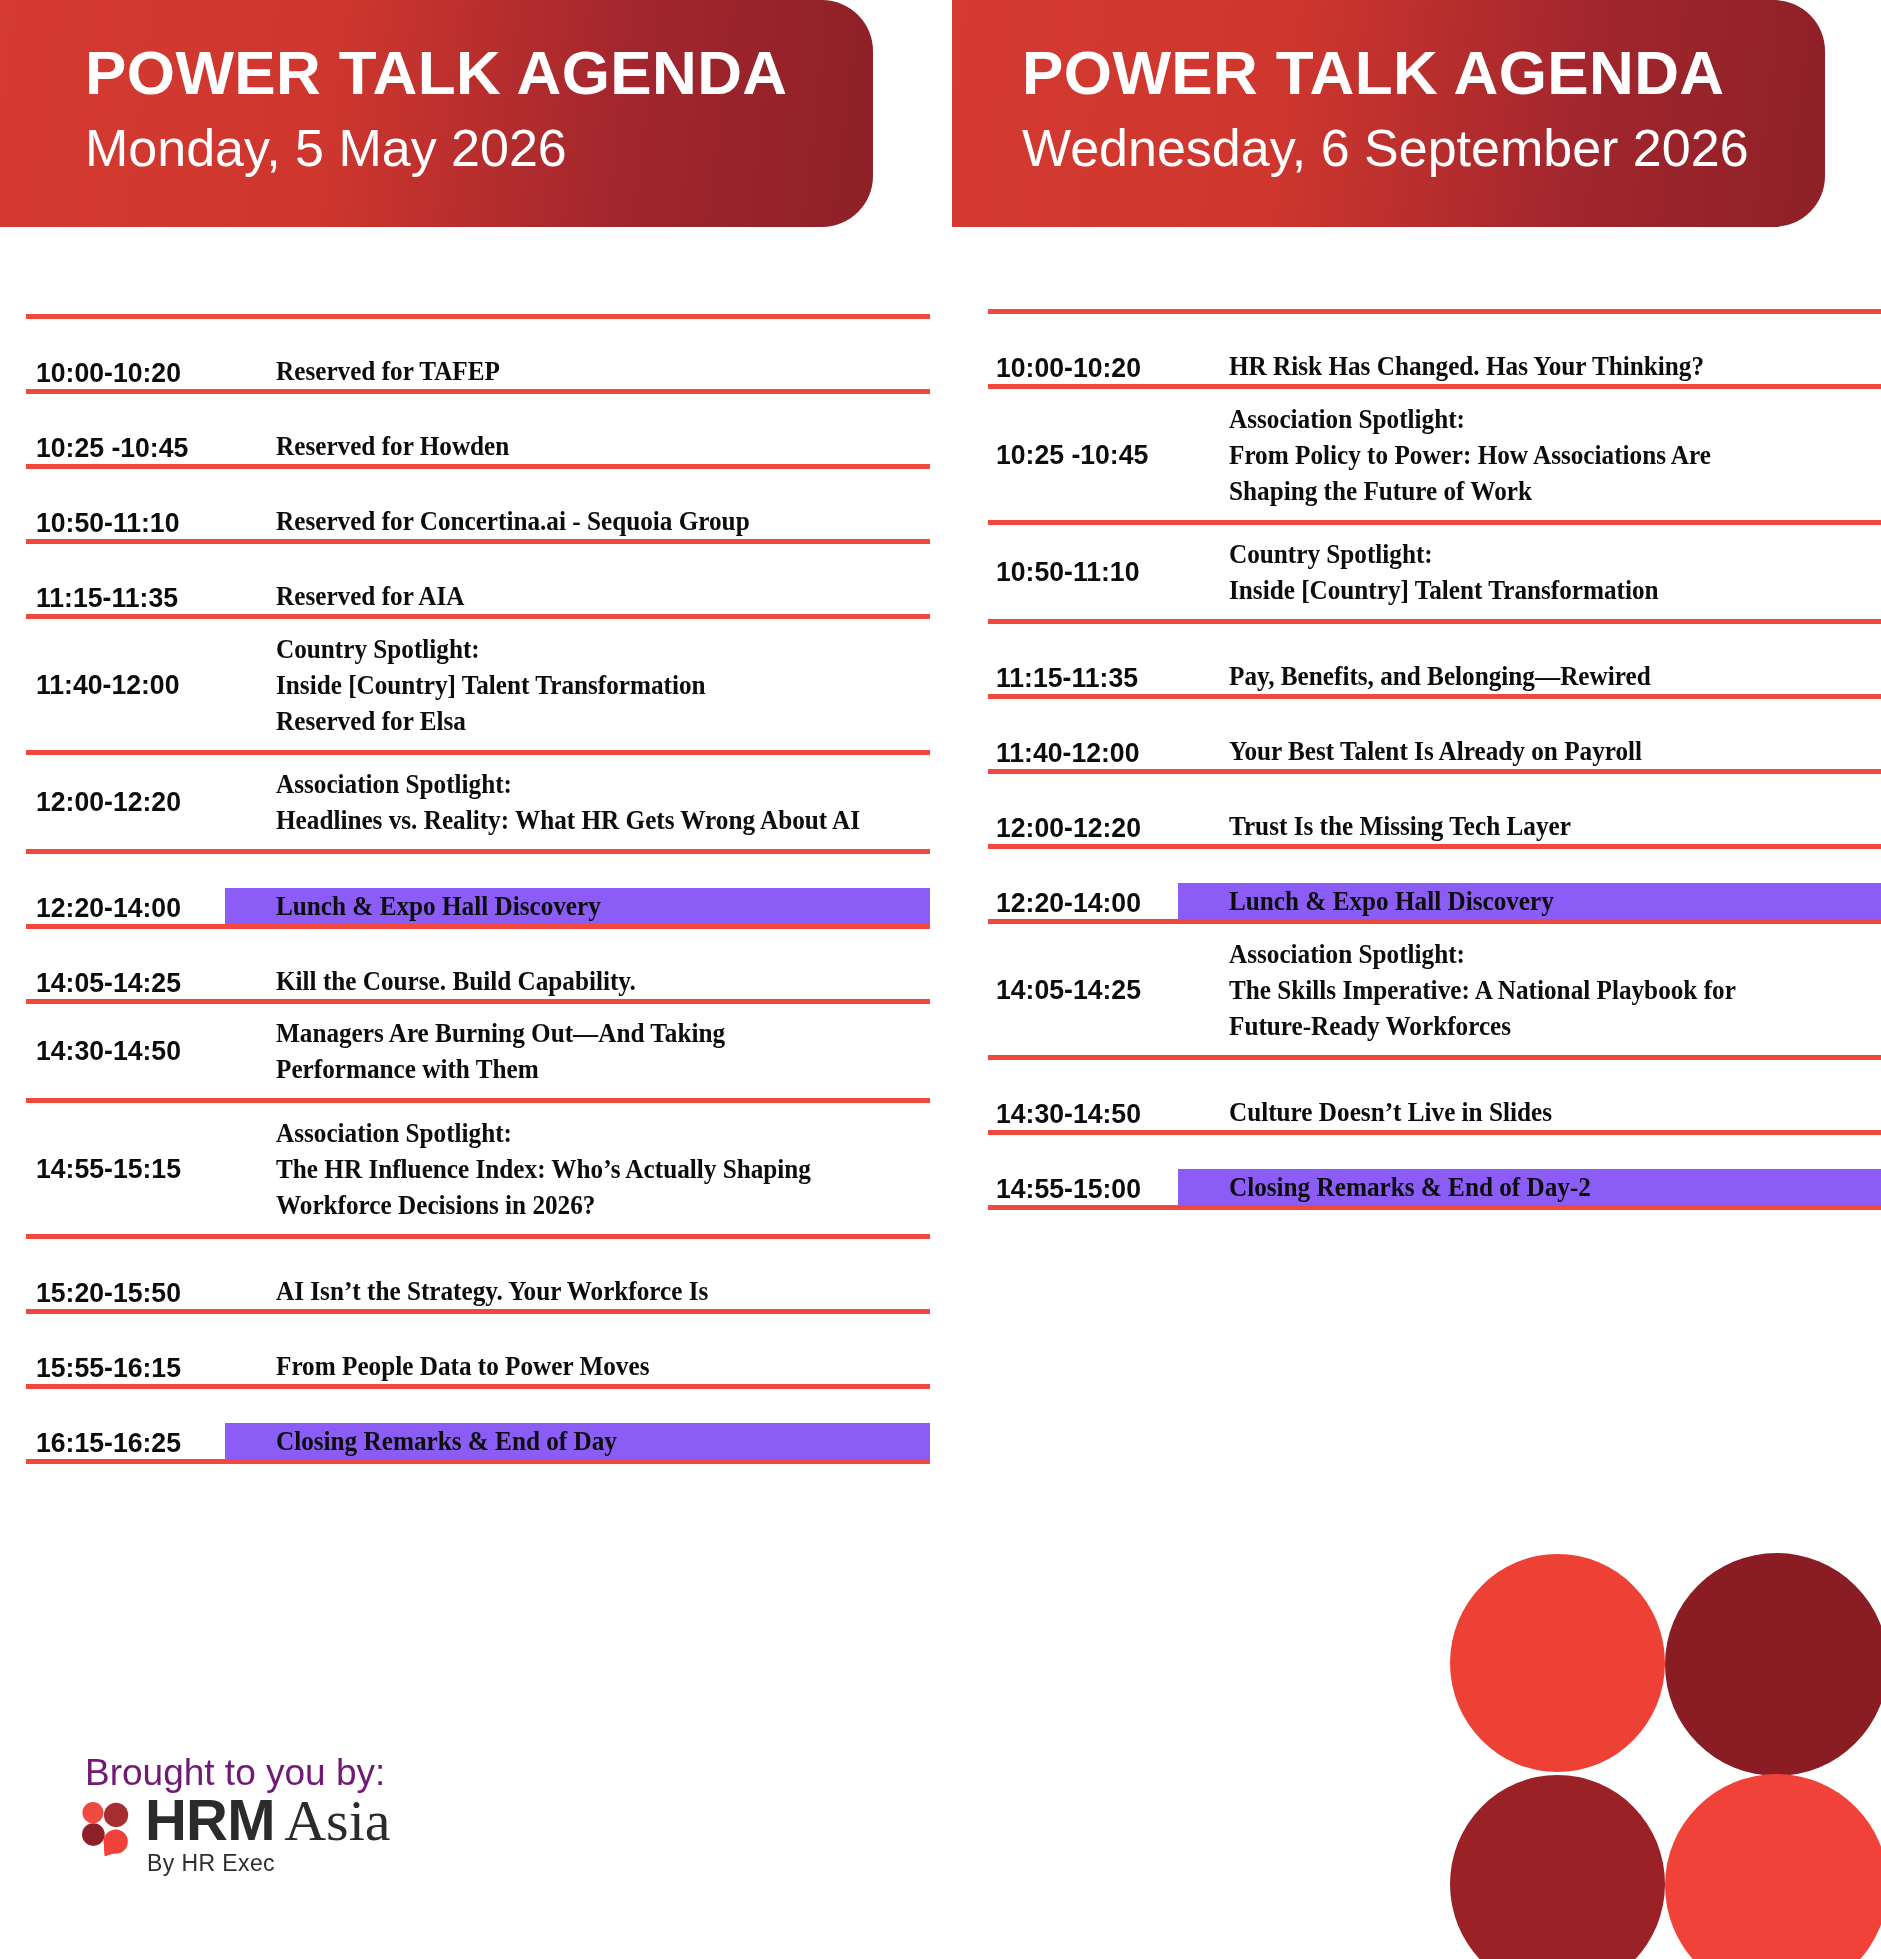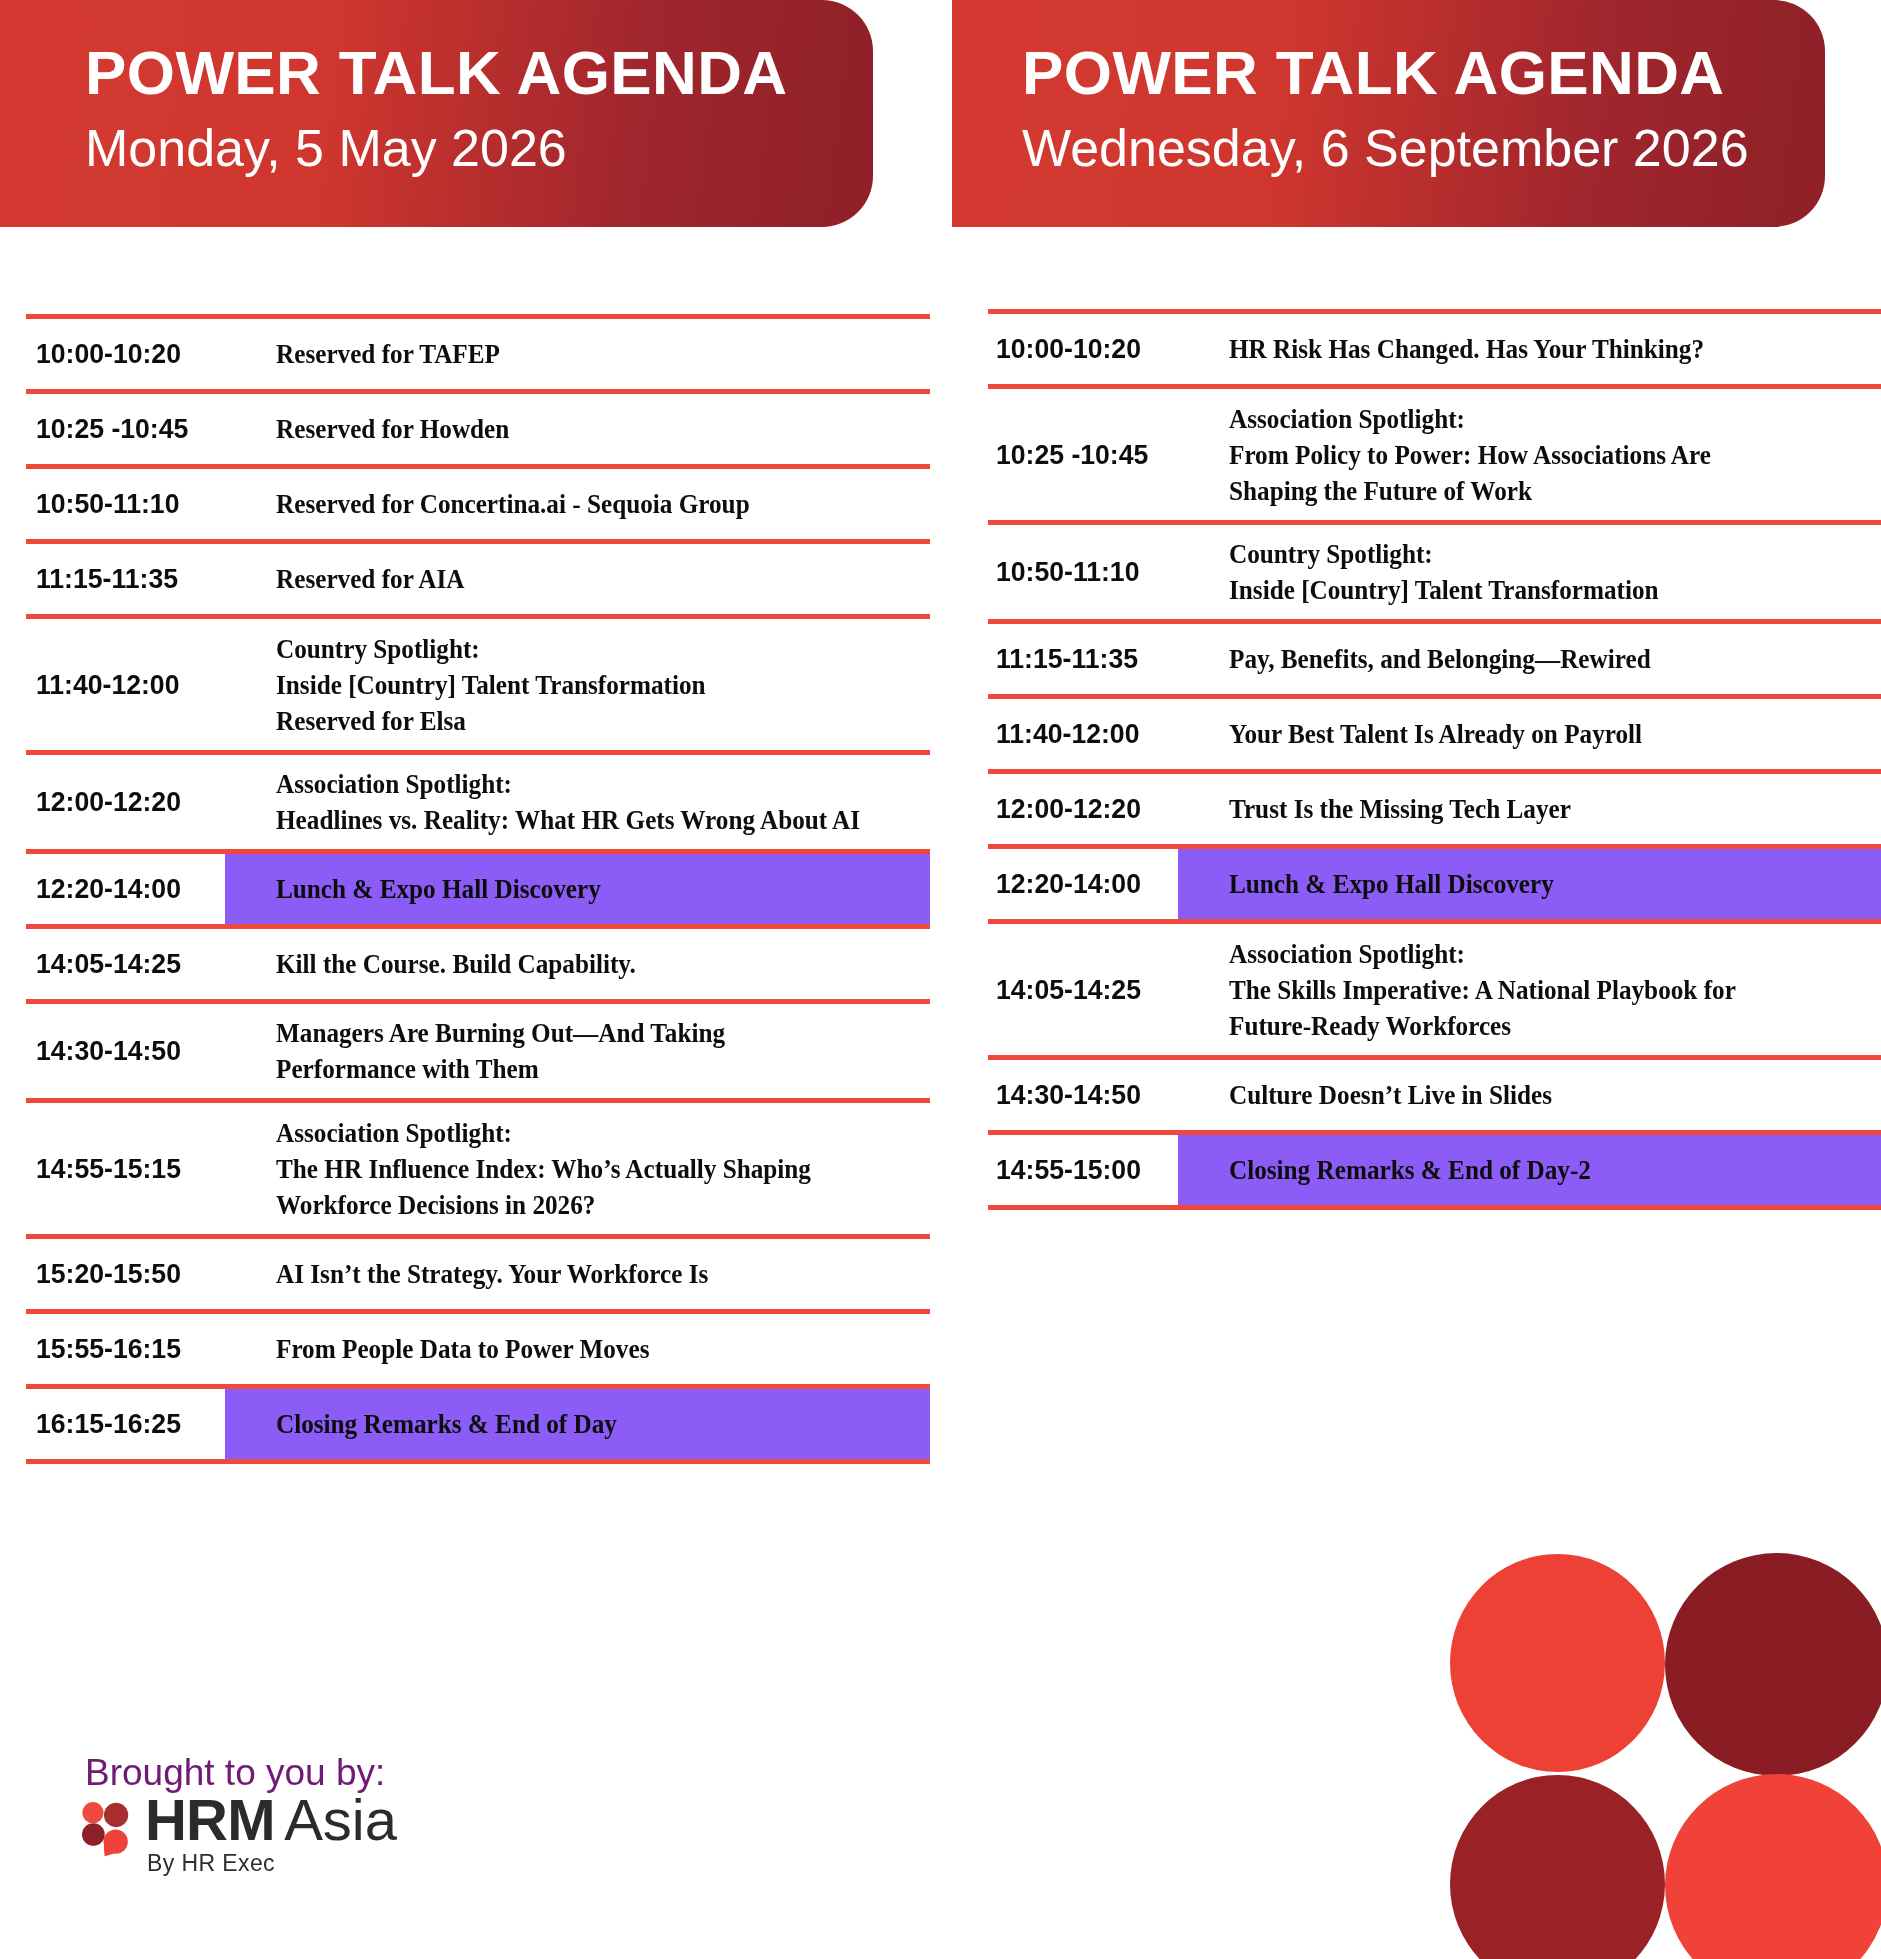--- a/index.html
+++ b/index.html
@@ -21,21 +21,21 @@
   .banner.b-left  { left:0;     width:873px; padding:40px 0 0 85px; }
   .banner.b-right { left:952px; width:873px; padding:40px 0 0 70px; }
   .banner h1 { font-size:62px; font-weight:700; line-height:1.08; letter-spacing:0.4px; }
   .banner .bdate { font-size:52px; font-weight:400; margin-top:11px; }
 
   
   .agenda { position:absolute; border-bottom:5.5px solid #F0483D; }
   .agenda.a-left  { left:26px;   top:314px; width:904px; }
   .agenda.a-right { left:988px; top:309px; width:894px; }
   .row { display:flex; border-top:5.5px solid #F0483D; background:#fff; }
-  .row.r1 { min-height:75px; }
+  .row.r1 { min-height:75px;align-items:flex-end; }
   .row.r2 { min-height:99px; }
   .row.r3 { min-height:136px; }
   .cell-time {
     width:199px; flex:none; padding-left:9.5px;
     display:flex; flex-direction:column; justify-content:center;
     font-weight:700; font-size:28px; color:#0d0d0d;
   }
   .agenda.a-right .cell-time { width:190px; padding-left:8px; }
   .cell-title {
     flex:1; padding-left:51px; padding-right:6.3px;
@@ -44,21 +44,21 @@
   }
   .row.hl .cell-title { background:#8b5cf6; }
   .tline { white-space:nowrap; transform:scaleX(0.90); transform-origin:0 50%; }
   .tscale { display:inline-block; white-space:nowrap; transform:scaleX(0.95); transform-origin:0 50%; }
 
   
   .brought { position:absolute; left:85px; top:1752px; font-size:37px; font-weight:400; color:#701a75; }
   .hrm-logo { position:absolute; left:82px; top:1802px; width:47px; height:55px; }
   .hrm-name { position:absolute; left:145px; top:1791px; font-size:58px; line-height:1; color:#2b2b2b; white-space:nowrap; }
   .hrm-name .bold  { font-weight:700; letter-spacing:-0.8px; }
-  .hrm-name .light { font-weight:400; margin-left:9.5px; }
+  .hrm-name .light { font-weight:400; margin-left:9.5px;font-family:Liberation Serif, serif; }
   .hrm-sub { position:absolute; left:147px; top:1850px; font-size:23px; font-weight:400; color:#2e2e2e; letter-spacing:0.4px; }
 
   
   .circle { position:absolute; border-radius:50%; }
   .c1 { left:1450px; top:1554px; width:215px; height:218px; background:#EE4136; }
   .c2 { left:1665px; top:1553px; width:223px; height:223px; background:#8A1C23; }
   .c3 { left:1450px; top:1775px; width:215px; height:218px; background:#9A2126; }
   .c4 { left:1665px; top:1774px; width:223px; height:223px; background:#F04238; }
 </style>
 </head>

